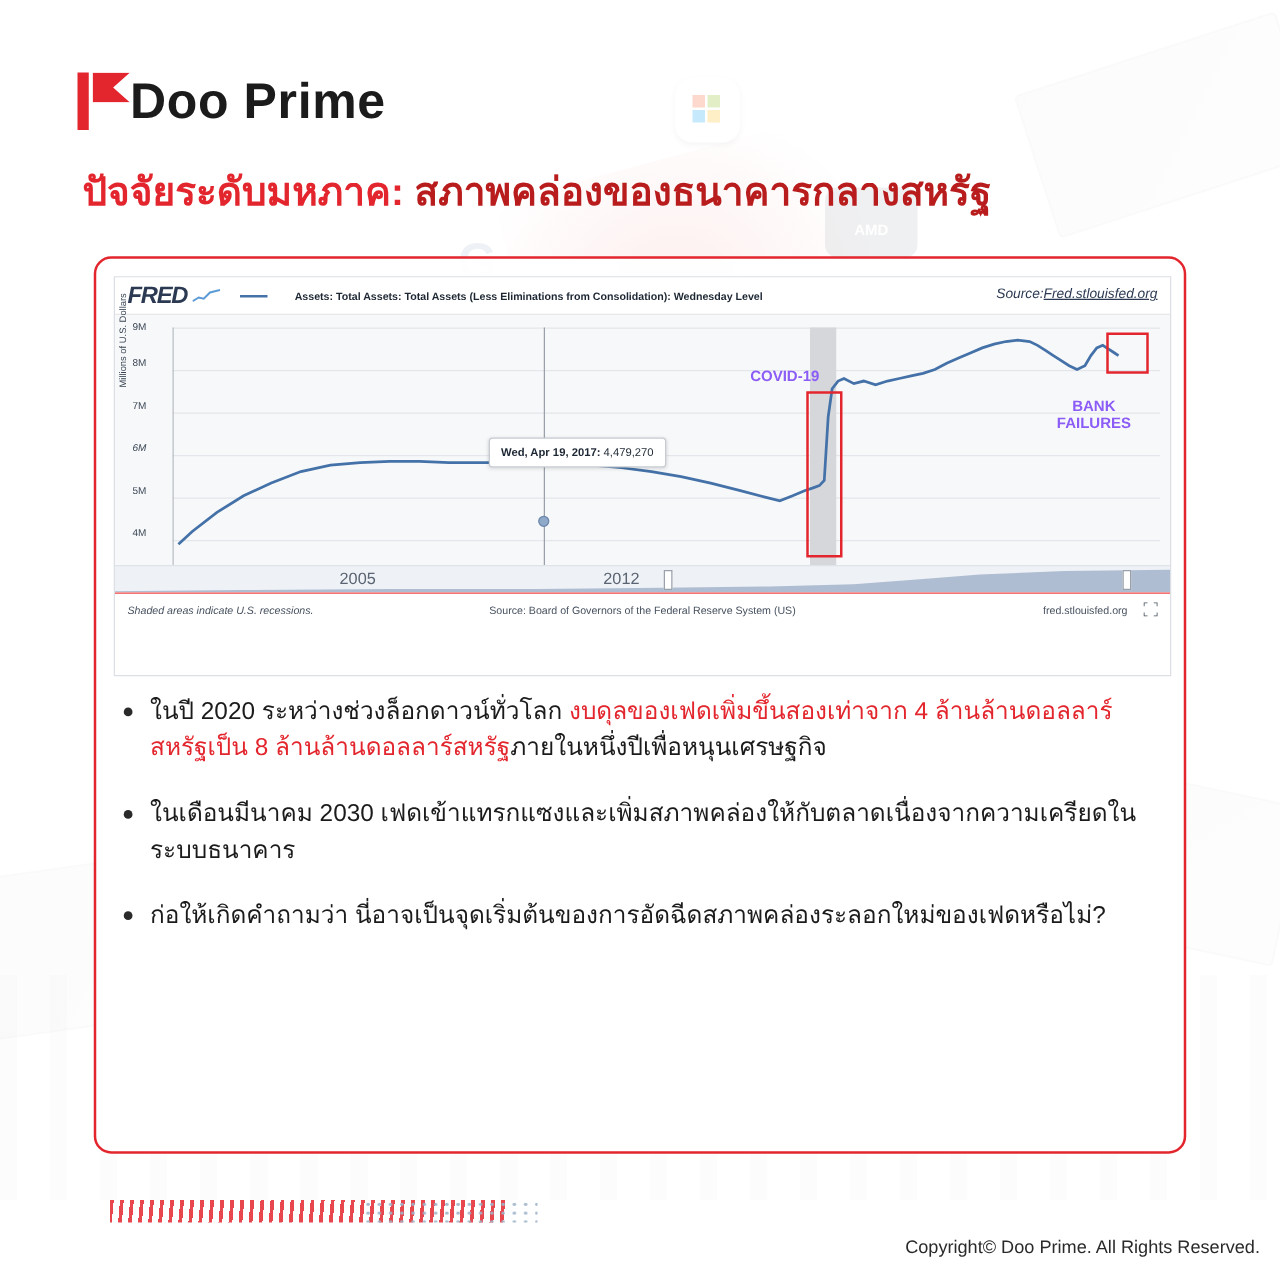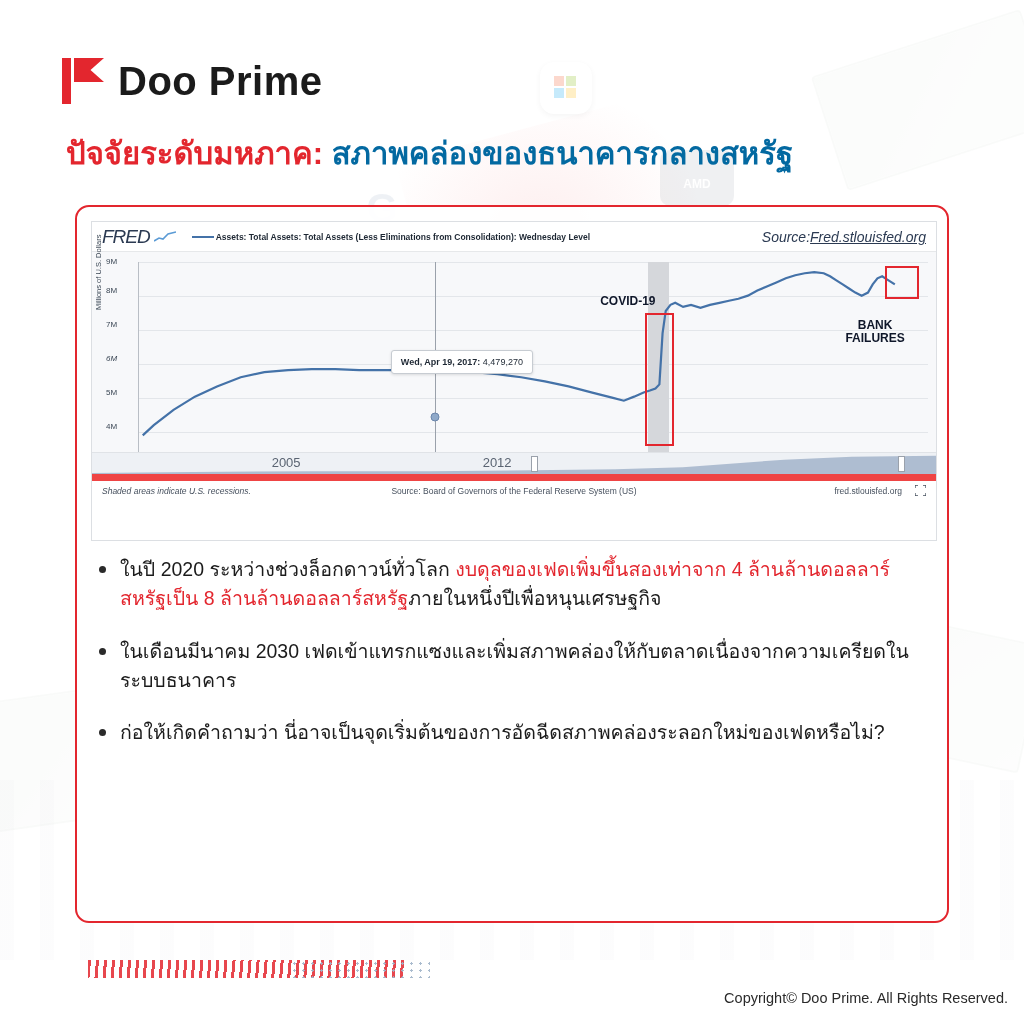--- a/index.html
+++ b/index.html
@@ -24,75 +24,75 @@
     background:linear-gradient(135deg,#d9e4d9,#eef3ee); transform:rotate(-8deg); border:2px solid #c9d6c9; border-radius:4px;}
   .wm-w { left:150px; top:420px; font-size:210px; font-weight:bold; color:#e2c4c4; font-family:"Liberation Serif", serif;}
   .wm-bars { left:0; top:780px; width:1024px; height:180px;
     background:repeating-linear-gradient(90deg, rgba(200,200,210,.5) 0 14px, rgba(255,255,255,0) 14px 40px);}
   .wm-chip {
     position:absolute; opacity:0.22; pointer-events:none;
     border-radius:14px;
   }
 
   
-  .logo-row { position:absolute; left:62px; top:58px; display:flex; align-items:center; gap:14px; }
+  .logo-row { position:absolute; left:62px; top:58px; display:flex; align-items:center; }
   .logo-mark { width:42px; height:46px; position:relative; }
   .logo-mark .bar { position:absolute; left:0; top:0; width:9px; height:46px; background:#e3262e; }
   .logo-mark .flag { position:absolute; left:12px; top:0; width:30px; height:24px; background:#e3262e;
      clip-path:polygon(0 0, 100% 0, 55% 50%, 100% 100%, 0 100%); }
   .logo-text { font-size:40px; font-weight:bold; color:#1b1b1b; letter-spacing:.5px; }
 
   .headline { position:absolute; left:66px; top:128px; font-size:31px; font-weight:bold; white-space:nowrap;}
   .headline .red { color:#e3262e; }
-  .headline .dark { color:#0369a1; }
+  .headline .dark { color:#b91c1c; }
 
   
   .card {
     position:absolute; left:75px; top:205px; width:874px; height:718px;
     border:2px solid #e3262e; border-radius:14px; background:rgba(255,255,255,0.92);
   }
 
   
   .fred {
     position:absolute; left:14px; top:14px; width:846px; height:320px;
     background:#ffffff; border:1px solid #dcdfe3;
   }
   .fred-top { height:30px; border-bottom:1px solid #e6e8ea; display:flex; align-items:center; padding:0 10px;
       background:#fff; position:relative;}
-  .fred-logo { font-family:"Liberation Sans", sans-serif; font-weight:normal; font-style:italic;
+  .fred-logo { font-family:"Liberation Sans", sans-serif; font-weight:bold; font-style:italic;
       font-size:19px; color:#2b3a52; letter-spacing:-1px; }
   .fred-spark { width:22px; height:12px; margin-left:4px; }
-  .legend { display:flex; align-items:center; gap:2px; margin-left:16px; }
+  .legend { display:flex; align-items:center; gap:22px; margin-left:16px; }
   .legend-line { width:22px; height:2px; background:#4472a8; }
   .legend-text { font-size:8.5px; color:#1d2733; font-weight:bold; }
-  .source-note { position:absolute; right:10px; top:7px; font-size:14px; font-style:italic; color:#2b3a52;}
+  .source-note { position:absolute; right:10px; top:7px; font-size:11px; font-style:italic; color:#2b3a52;}
   .source-note u { text-decoration:underline; }
 
   .plot-wrap { position:relative; height:248px; background:#f7f8fa; }
   .ylabel { position:absolute; left:2px; top:58px; font-size:7.5px; color:#3a4654;
       transform:rotate(-90deg); transform-origin:left top; white-space:nowrap; }
   .plot { position:absolute; left:46px; top:10px; right:8px; bottom:34px; background:#f7f8fa; }
   .ytick { position:absolute; left:-32px; font-size:8px; color:#3a4654; }
   .gridline { position:absolute; left:0; right:0; height:1px; background:#e3e6ea; }
   .xtick { position:absolute; bottom:-16px; font-size:8px; color:#3a4654; transform:translateX(-50%); white-space:nowrap;}
   .axis-x { position:absolute; left:0; right:0; bottom:0; height:1px; background:#b9bec5;}
   .axis-y { position:absolute; left:0; top:0; bottom:0; width:1px; background:#b9bec5;}
   .recession { position:absolute; top:0; bottom:0; background:#d5d7db; }
   .crosshair { position:absolute; top:0; bottom:0; width:1px; background:#9aa1ab; }
   .tooltip { position:absolute; background:#fff; border:1px solid #c7ccd2; border-radius:3px;
       font-size:9px; color:#1d2733; padding:6px 9px; white-space:nowrap; box-shadow:0 1px 3px rgba(0,0,0,.12); }
   .tooltip b { font-weight:bold; }
   .marker-dot { position:absolute; width:9px; height:9px; border-radius:50%; background:#8fa9c9; border:1px solid #6b86ab;}
-  .annot { position:absolute; font-size:12px; font-weight:bold; color:#0f172a; text-align:center; line-height:1.15; }
+  .annot { position:absolute; font-size:12px; font-weight:bold; color:#8b5cf6; text-align:center; line-height:1.15; }
   .redbox { position:absolute; border:2px solid #e3262e; }
 
   .slider-strip { position:absolute; left:0; right:0; bottom:26px; height:22px; background:#eef1f5; border-top:1px solid #e0e3e7;}
   .slider-year { position:absolute; font-size:13px; color:#5a6472; top:2px; transform:translateX(-50%);}
   .handle { position:absolute; width:7px; height:16px; background:#fff; border:1px solid #9aa1ab; top:3px;}
-  .fred-foot { position:absolute; left:0; right:0; bottom:0; height:26px; border-top:7px solid #ef4444;
+  .fred-foot { position:absolute; left:0; right:0; bottom:0; height:26px; border-top:1px solid #ef4444;
       display:flex; align-items:center; background:#fff; font-size:8.5px; color:#46505e;text-decoration:underline;}
   .foot-left { position:absolute; left:10px; font-style:italic; }
   .foot-mid { position:absolute; left:50%; transform:translateX(-50%); }
   .foot-right { position:absolute; right:34px; }
   .expand-icon { position:absolute; right:10px; width:11px; height:11px; }
 
   
   .bullets { position:absolute; left:96px; top:360px; right:36px; }
   .bullet { display:flex; gap:14px; margin-bottom:23px; }
   .dot { width:7px; height:7px; border-radius:50%; background:#2a2a2a; flex:none; margin-top:11px;}

